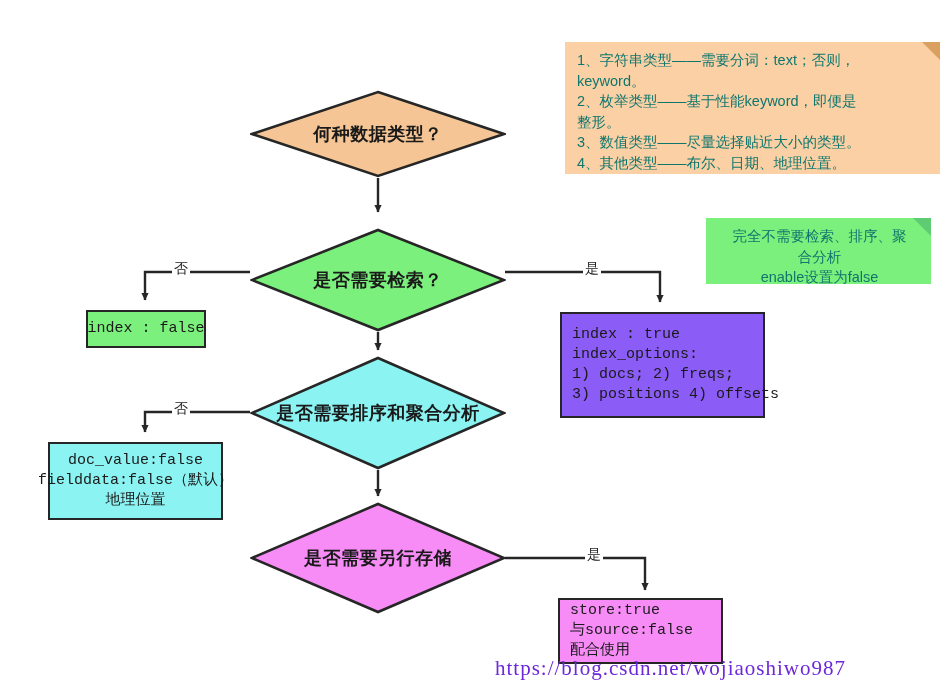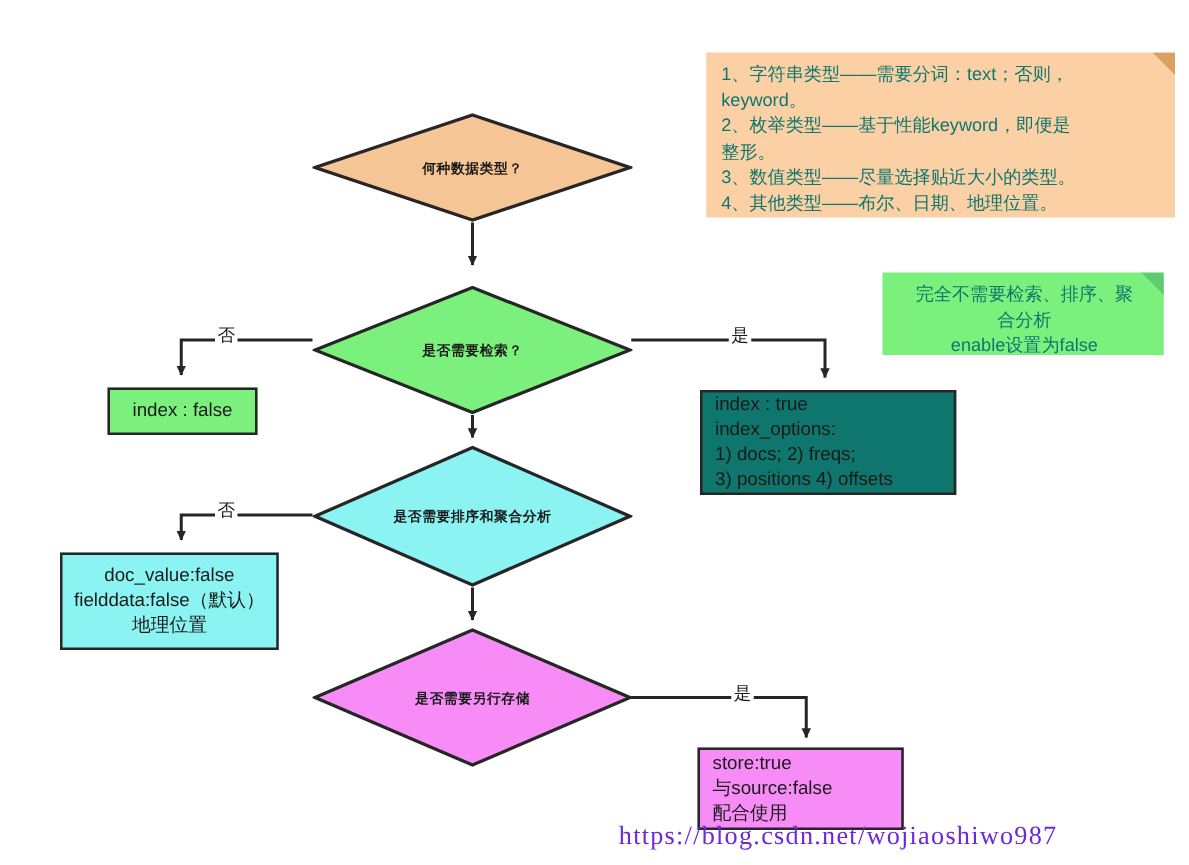--- a/index.html
+++ b/index.html
@@ -38,41 +38,42 @@
     position: absolute;
     left: 0;
     top: 0;
     width: 100%;
     height: 100%;
   }
   .diamond .dlabel {
     position: relative;
     z-index: 2;
     font-weight: bold;
-    font-size: 11px;
+    font-size: 18px;
     color: #1a1a1a;
     letter-spacing: 0.5px;
     white-space: nowrap;
     text-align: center;
   }
 
   
   .rbox {
     position: absolute;
     border: 2px solid #262626;
     box-sizing: border-box;
     display: flex;
     flex-direction: column;
     justify-content: center;
     font-size: 15px;
     color: #1a1a1a;
     line-height: 1.32;
   }
   .rbox .line {
     white-space: pre;
+    font-family: Liberation Mono, monospace;
   }
   .rbox.center { align-items: center; text-align: center; padding: 4px 6px; }
   .rbox.left { align-items: flex-start; text-align: left; padding: 6px 10px; }
 
   
   .note {
     position: absolute;
     box-sizing: border-box;
     font-size: 14.5px;
     color: #0f766e;
@@ -166,21 +167,21 @@
     <svg class="shape" viewBox="0 0 256 112" preserveAspectRatio="none">
       <polygon points="128,2 254,56 128,110 2,56" fill="#F78CF7" stroke="#262626" stroke-width="2.6"></polygon>
     </svg>
     <span class="dlabel">是否需要另行存储</span>
   </div>
 
   <div class="rbox center" style="left:86px; top:310px; width:120px; height:38px; background:#7CF07C;">
     <span class="line">index : false</span>
   </div>
 
-  <div class="rbox left" style="left:560px; top:312px; width:205px; height:84px; background:#0f766e;">
+  <div class="rbox left" style="left:560px; top:312px; width:205px; height:106px; background:#8b5cf6;">
     <span class="line">index : true</span>
     <span class="line">index_options:</span>
     <span class="line">1) docs; 2) freqs;</span>
     <span class="line">3) positions 4) offsets</span>
   </div>
 
   <div class="rbox center" style="left:48px; top:442px; width:175px; height:78px; background:#8CF3F3;">
     <span class="line">doc_value:false</span>
     <span class="line">fielddata:false（默认）</span>
     <span class="line">地理位置</span>

